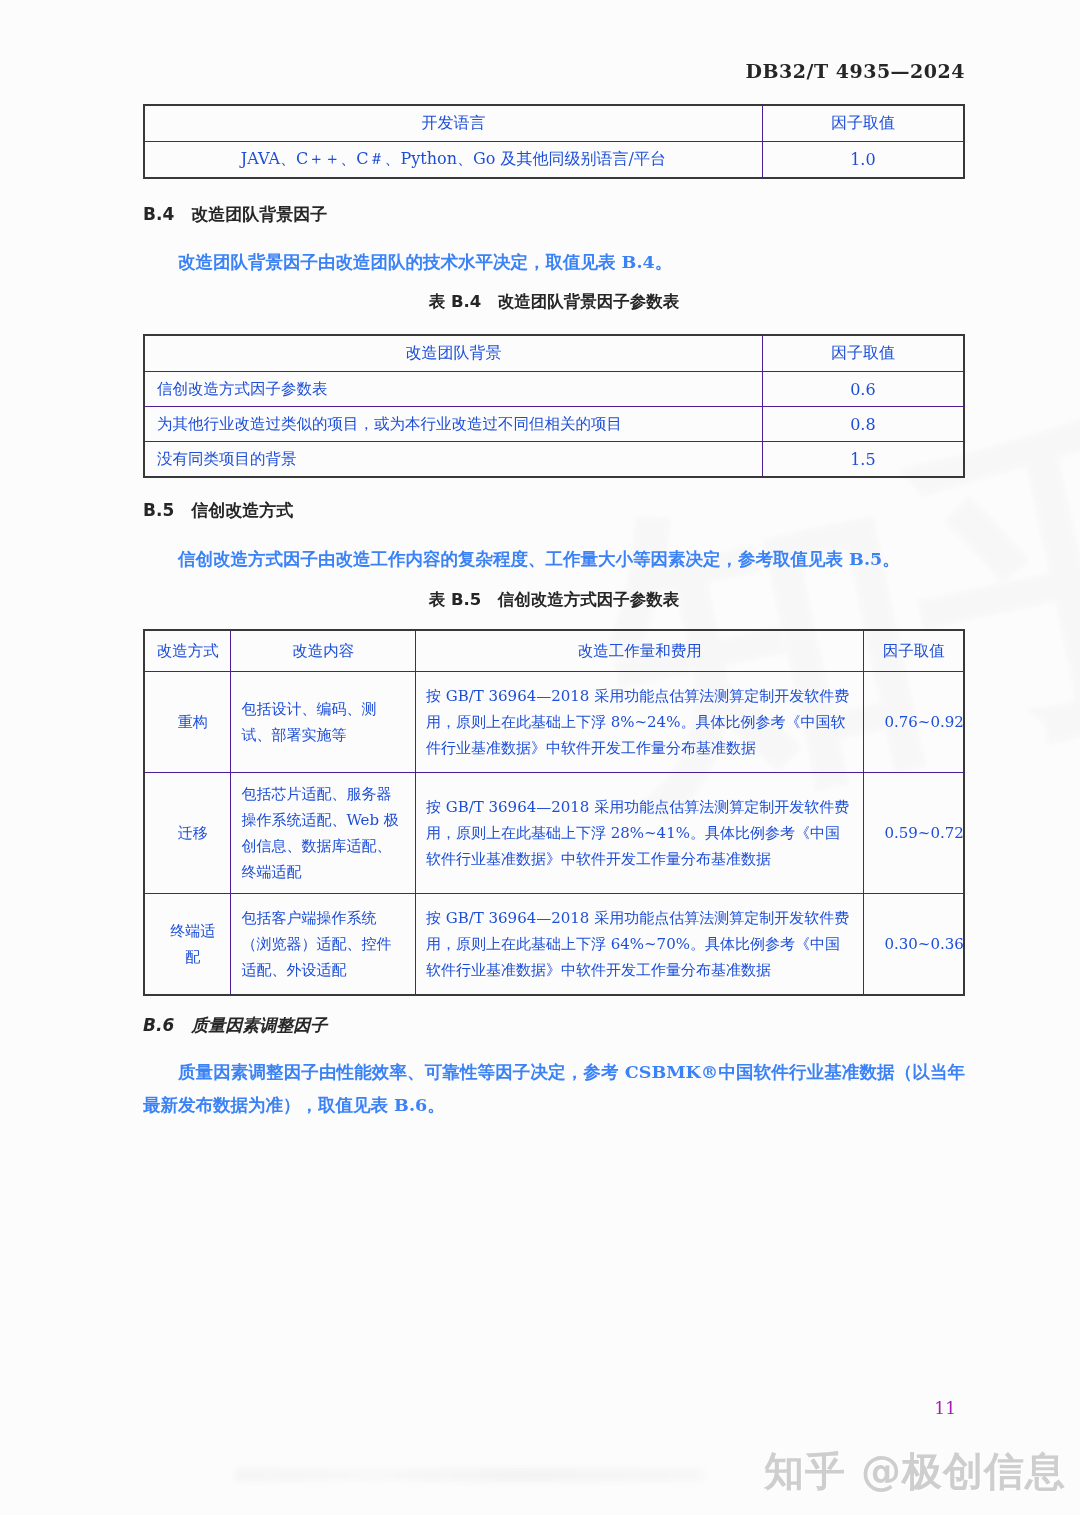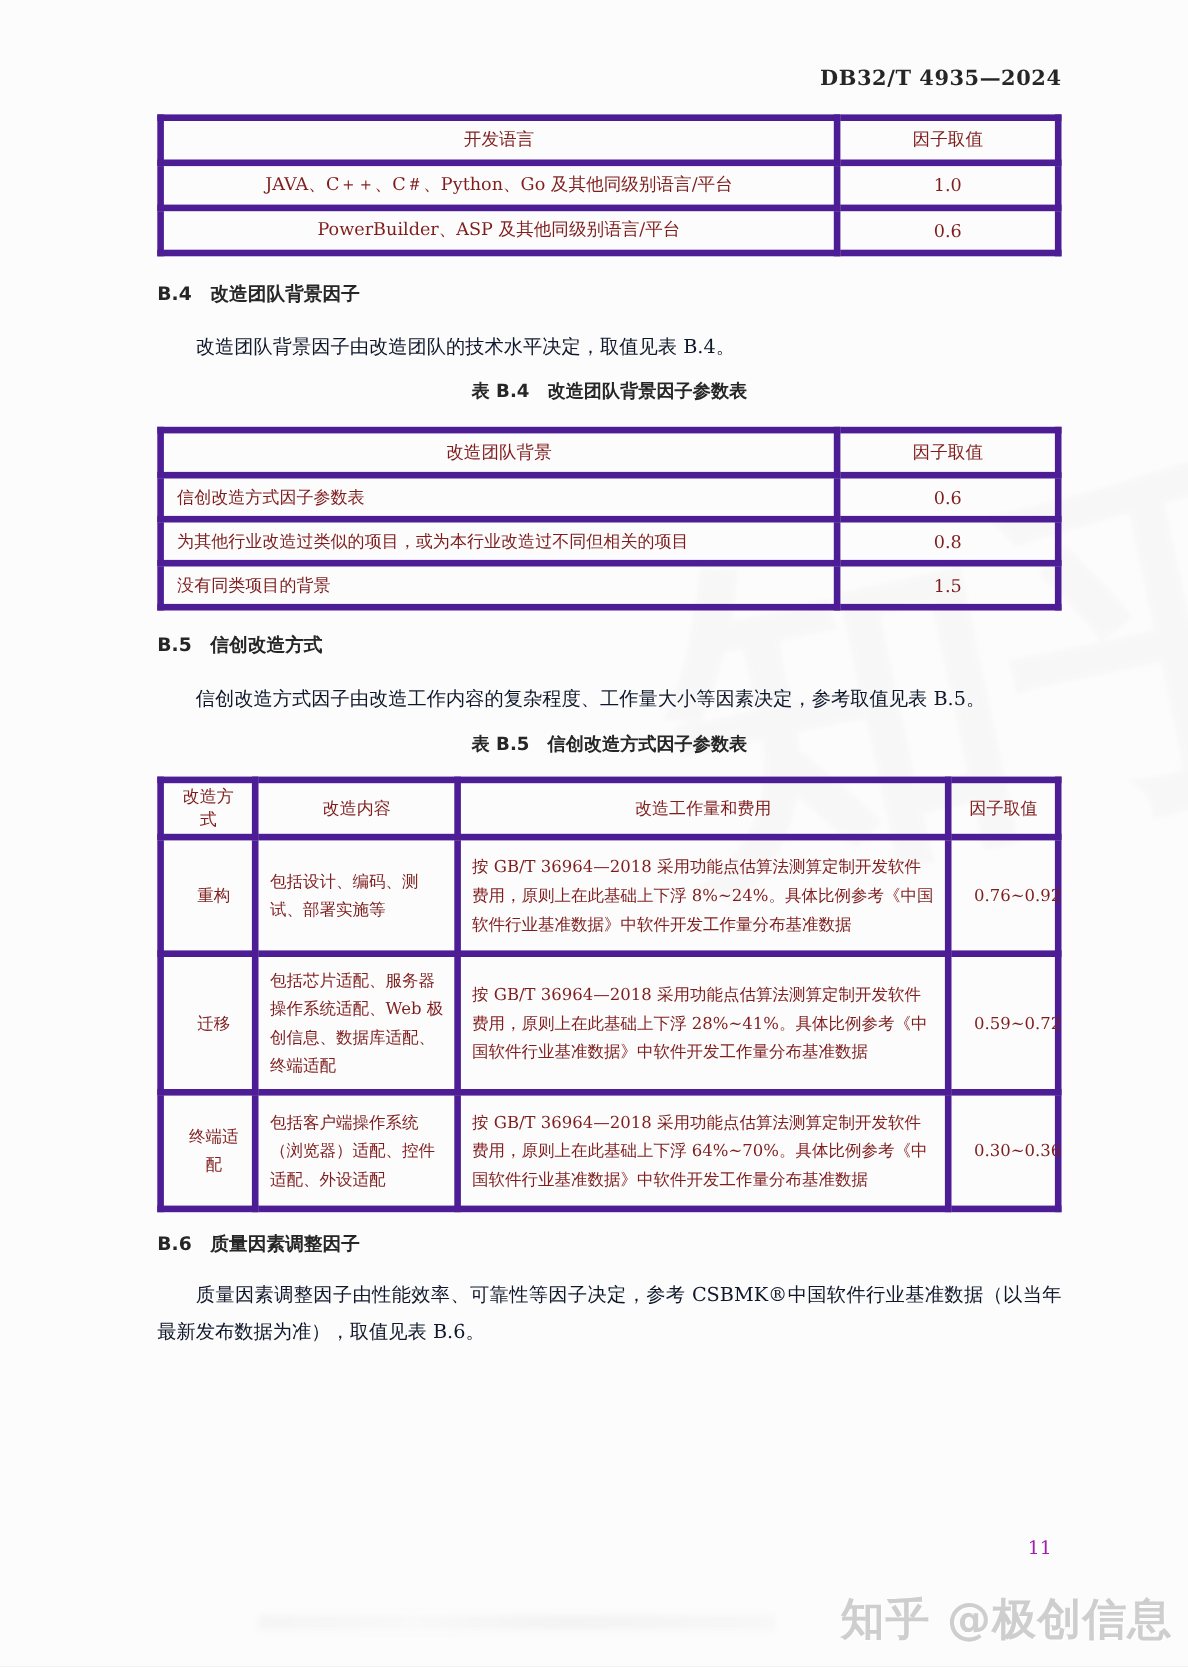--- a/index.html
+++ b/index.html
@@ -23,22 +23,22 @@
   }
   .tbl-title-b3 { margin-top:42px; }
   .tbl-title-b4 { margin-top:12px; }
   .tbl-title-b5 { margin-top:13px; }
 
   table {
     width:100%; border-collapse:collapse; table-layout:fixed;
     border:2px solid #383838;
   }
   th, td {
-    border:6px solid #4c1d95; padding:2px 10px;
-    font-weight:normal; font-size:16px; color:#7f1d1d;
+    border:1px solid #4c1d95; padding:2px 10px;
+    font-weight:normal; font-size:16px; color:#1d4ed8;
   }
   thead th { text-align:center; }
 
   .tbl-b3 { margin-top:22px; }
   .tbl-b3 th { height:31px; }
   .tbl-b3 td { height:31px; text-align:center; }
 
   .tbl-b4 { margin-top:21px; }
   .tbl-b4 th { height:31px; }
   .tbl-b4 td { height:30px; }
@@ -53,25 +53,25 @@
   .tbl-b5 tr.r1 td { height:84px; }
   .tbl-b5 tr.r2 td { height:102px; }
   .tbl-b5 tr.r3 td { height:84px; }
 
   .sec-heading {
     font-family:"DejaVu Sans","Liberation Sans",sans-serif;
     font-weight:bold; font-size:17px; color:#262626; line-height:22px;
   }
   .sec-b4 { margin-top:24px; }
   .sec-b5 { margin-top:21px; }
-  .sec-b6 { margin-top:18px; }
+  .sec-b6 { margin-top:18px;font-style:italic; }
 
   .para {
     font-size:17.5px; line-height:33px; text-indent:2em;
-    color:#0f172a; text-align:justify;
+    color:#3b82f6; text-align:justify;font-weight:bold;
   }
   .para-b4 { margin-top:21px; }
   .para-b5 { margin-top:22px; }
   .para-b6 { margin-top:20px; }
 
   .page-number {
     position:absolute; top:1398px; right:124px;
     font-size:17px; color:#a21caf;
   }
   .watermark {
@@ -111,24 +111,20 @@
       <thead>
         <tr>
           <th>开发语言</th>
           <th>因子取值</th>
         </tr>
       </thead>
       <tbody>
         <tr>
           <td>JAVA、C＋＋、C＃、Python、Go 及其他同级别语言/平台</td>
           <td>1.0</td>
-        </tr>
-        <tr>
-          <td>PowerBuilder、ASP 及其他同级别语言/平台</td>
-          <td>0.6</td>
         </tr>
       </tbody>
     </table>
 
     <div class="sec-heading sec-b4">B.4　改造团队背景因子</div>
     <div class="para para-b4">改造团队背景因子由改造团队的技术水平决定，取值见表 B.4。</div>
 
     <div class="tbl-title tbl-title-b4">表 B.4　改造团队背景因子参数表</div>
     <table class="tbl-b4">
       <colgroup>

